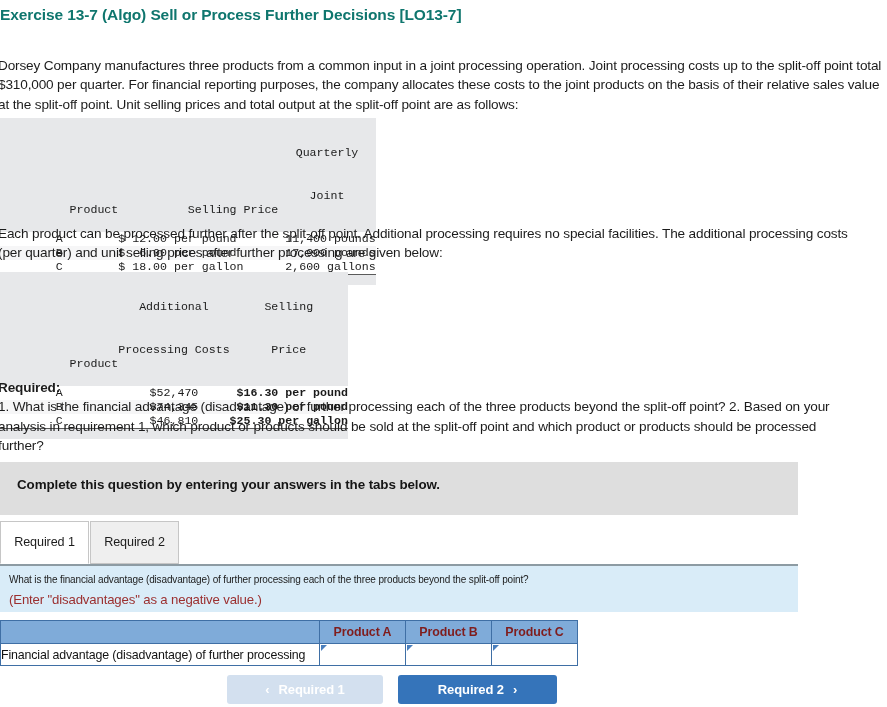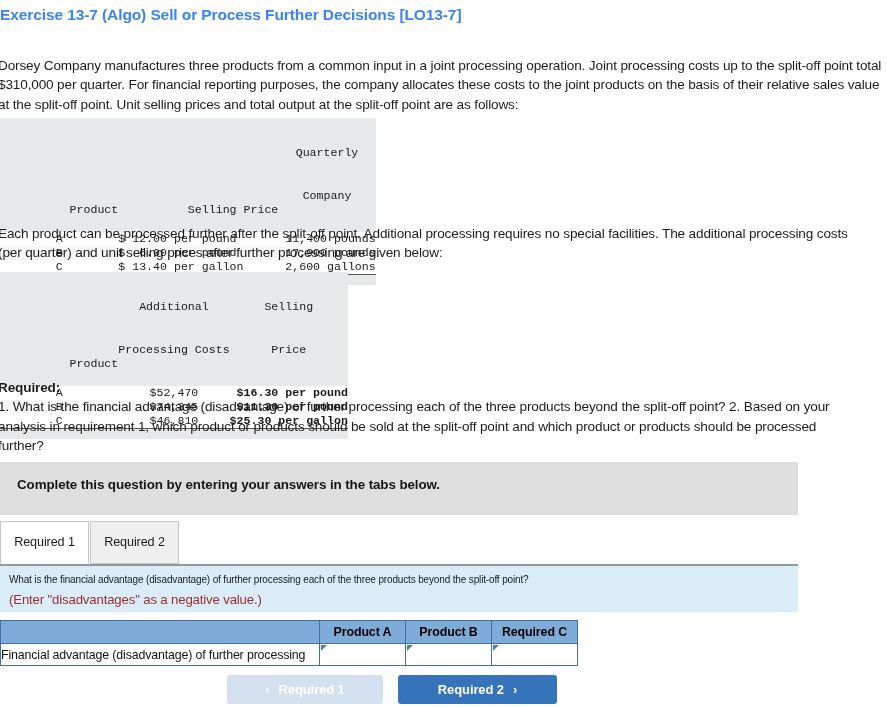--- a/index.html
+++ b/index.html
@@ -22,21 +22,21 @@
 
   
   .ex-title {
     position: absolute;
     left: 0px;
     top: 6px;
     width: 880px;
     font-size: 15.5px;
     font-weight: bold;
     letter-spacing: -0.1px;
-    color: #3b82f6;
+    color: #0f766e;
     white-space: nowrap;
   }
 
   
   .para {
     position: absolute;
     font-size: 13.6px;
     line-height: 19.3px;
     color: #1c1c1c;
     letter-spacing: -0.15px;
@@ -190,21 +190,21 @@
     border-collapse: collapse;
     font-size: 12.4px;
   }
   .answer-table th, .answer-table td {
     border: 1px solid #3f6fa5;
     padding: 0;
     height: 22px;
   }
   .answer-table thead th {
     background: #7fabd9;
-    color: #000000;
+    color: #7f1d1d;
     font-weight: bold;
     text-align: center;
     height: 23px;
     letter-spacing: -0.1px;
   }
   .answer-table th.label-head {
     width: 319px;
     background: #7fabd9;
     border-right: 1px solid #3f6fa5;
   }
@@ -286,38 +286,38 @@
         <th class="hdr-cell col-prod">
           <span style="visibility:hidden">x</span><br>
           <span>Product</span>
         </th>
         <th class="hdr-cell col-price">
           <span style="visibility:hidden">x</span><br>
           <span>Selling Price</span>
         </th>
         <th class="hdr-cell col-out">
           <span class="hdr2line">Quarterly</span>
-          <span class="hdr2line">Company</span>
+          <span class="hdr2line">Joint</span>
         </th>
       </tr>
     </thead>
     <tbody>
       <tr>
         <td class="col-prod">A</td>
         <td class="col-price">$ 12.00 per pound</td>
         <td class="col-out">11,400 pounds</td>
       </tr>
       <tr class="alt">
         <td class="col-prod">B</td>
         <td class="col-price">$  6.00 per pound</td>
         <td class="col-out">17,900 pounds</td>
       </tr>
       <tr class="botline">
         <td class="col-prod">C</td>
-        <td class="col-price">$ 13.40 per gallon</td>
+        <td class="col-price">$ 18.00 per gallon</td>
         <td class="col-out"> 2,600 gallons</td>
       </tr>
       <tr>
         <td class="mono-foot" colspan="3"></td>
       </tr>
     </tbody>
   </table>
 
   <div class="para para-2">Each product can be processed further after the split-off point. Additional processing requires no special facilities. The additional processing costs (per quarter) and unit selling prices after further processing are given below:</div>
 
@@ -379,21 +379,21 @@
     <div class="q-line1">What is the financial advantage (disadvantage) of further processing each of the three products beyond the split-off point?</div>
     <div class="q-line2">(Enter "disadvantages" as a negative value.)</div>
   </div>
 
   <table class="answer-table">
     <thead>
       <tr>
         <th class="label-head"></th>
         <th class="prod-head">Product A</th>
         <th class="prod-head">Product B</th>
-        <th class="prod-head">Required C</th>
+        <th class="prod-head">Product C</th>
       </tr>
     </thead>
     <tbody>
       <tr>
         <td class="row-label">Financial advantage (disadvantage) of further processing</td>
         <td class="input-cell"></td>
         <td class="input-cell"></td>
         <td class="input-cell"></td>
       </tr>
     </tbody>

